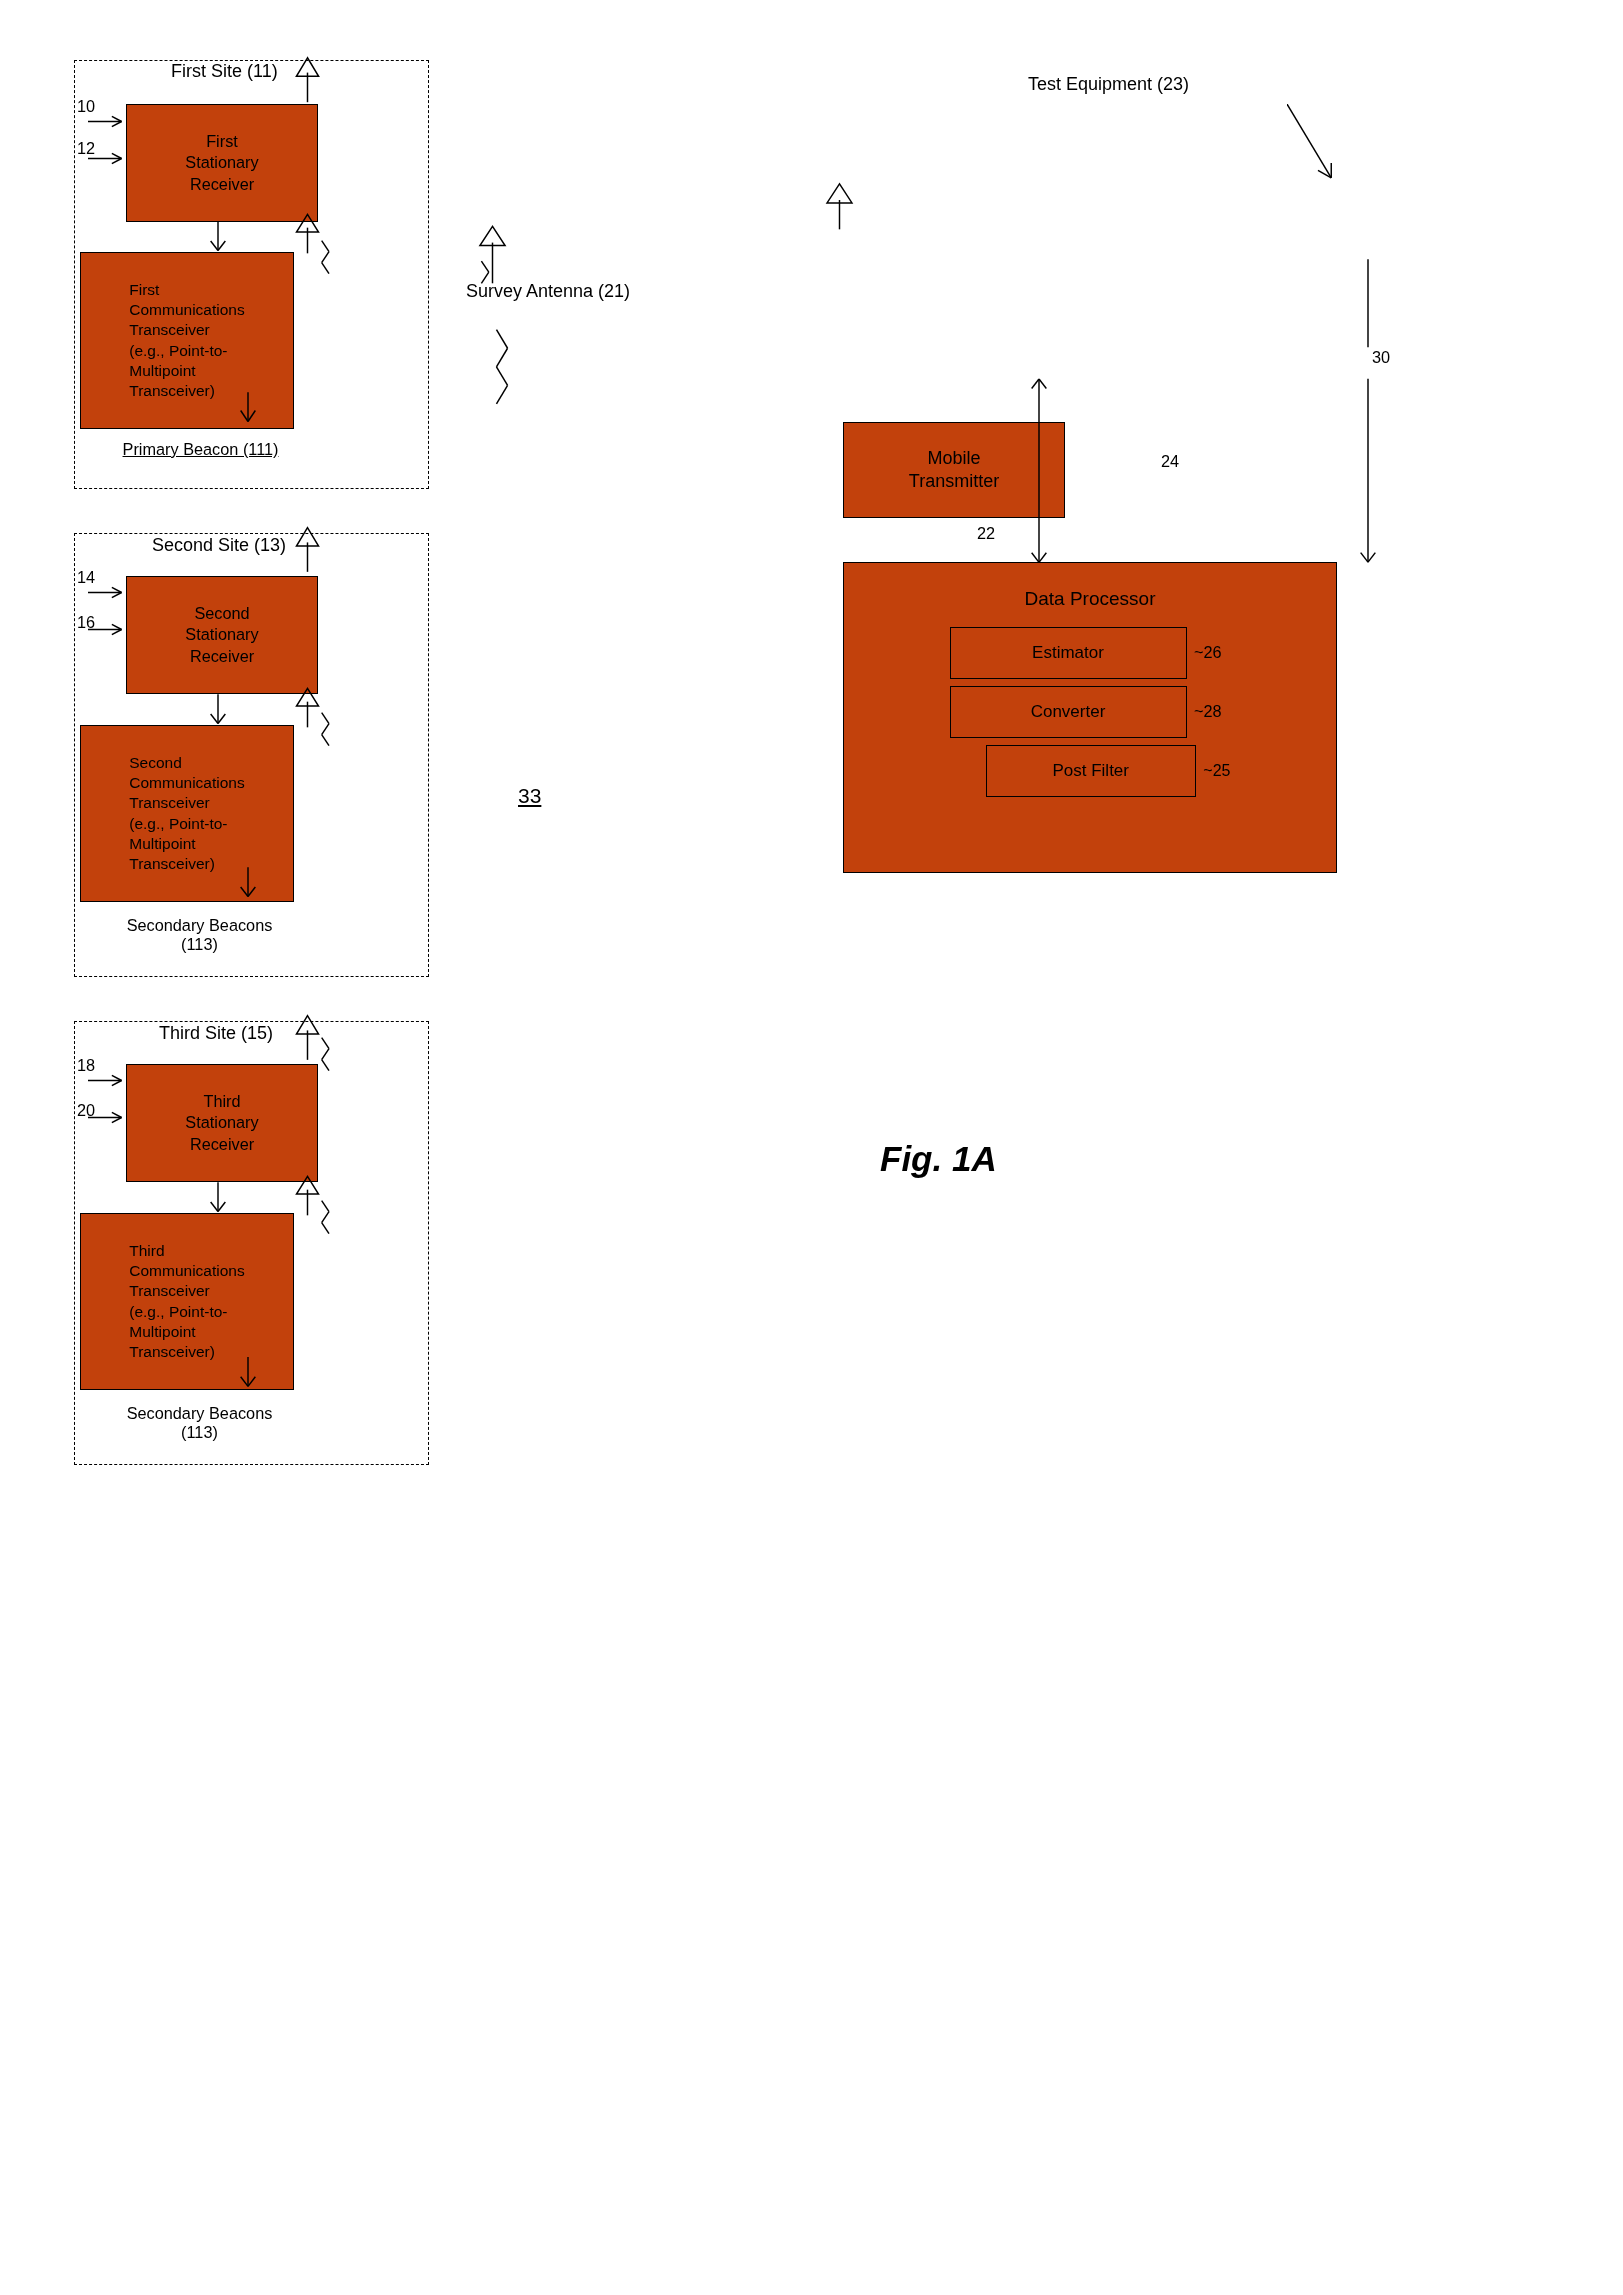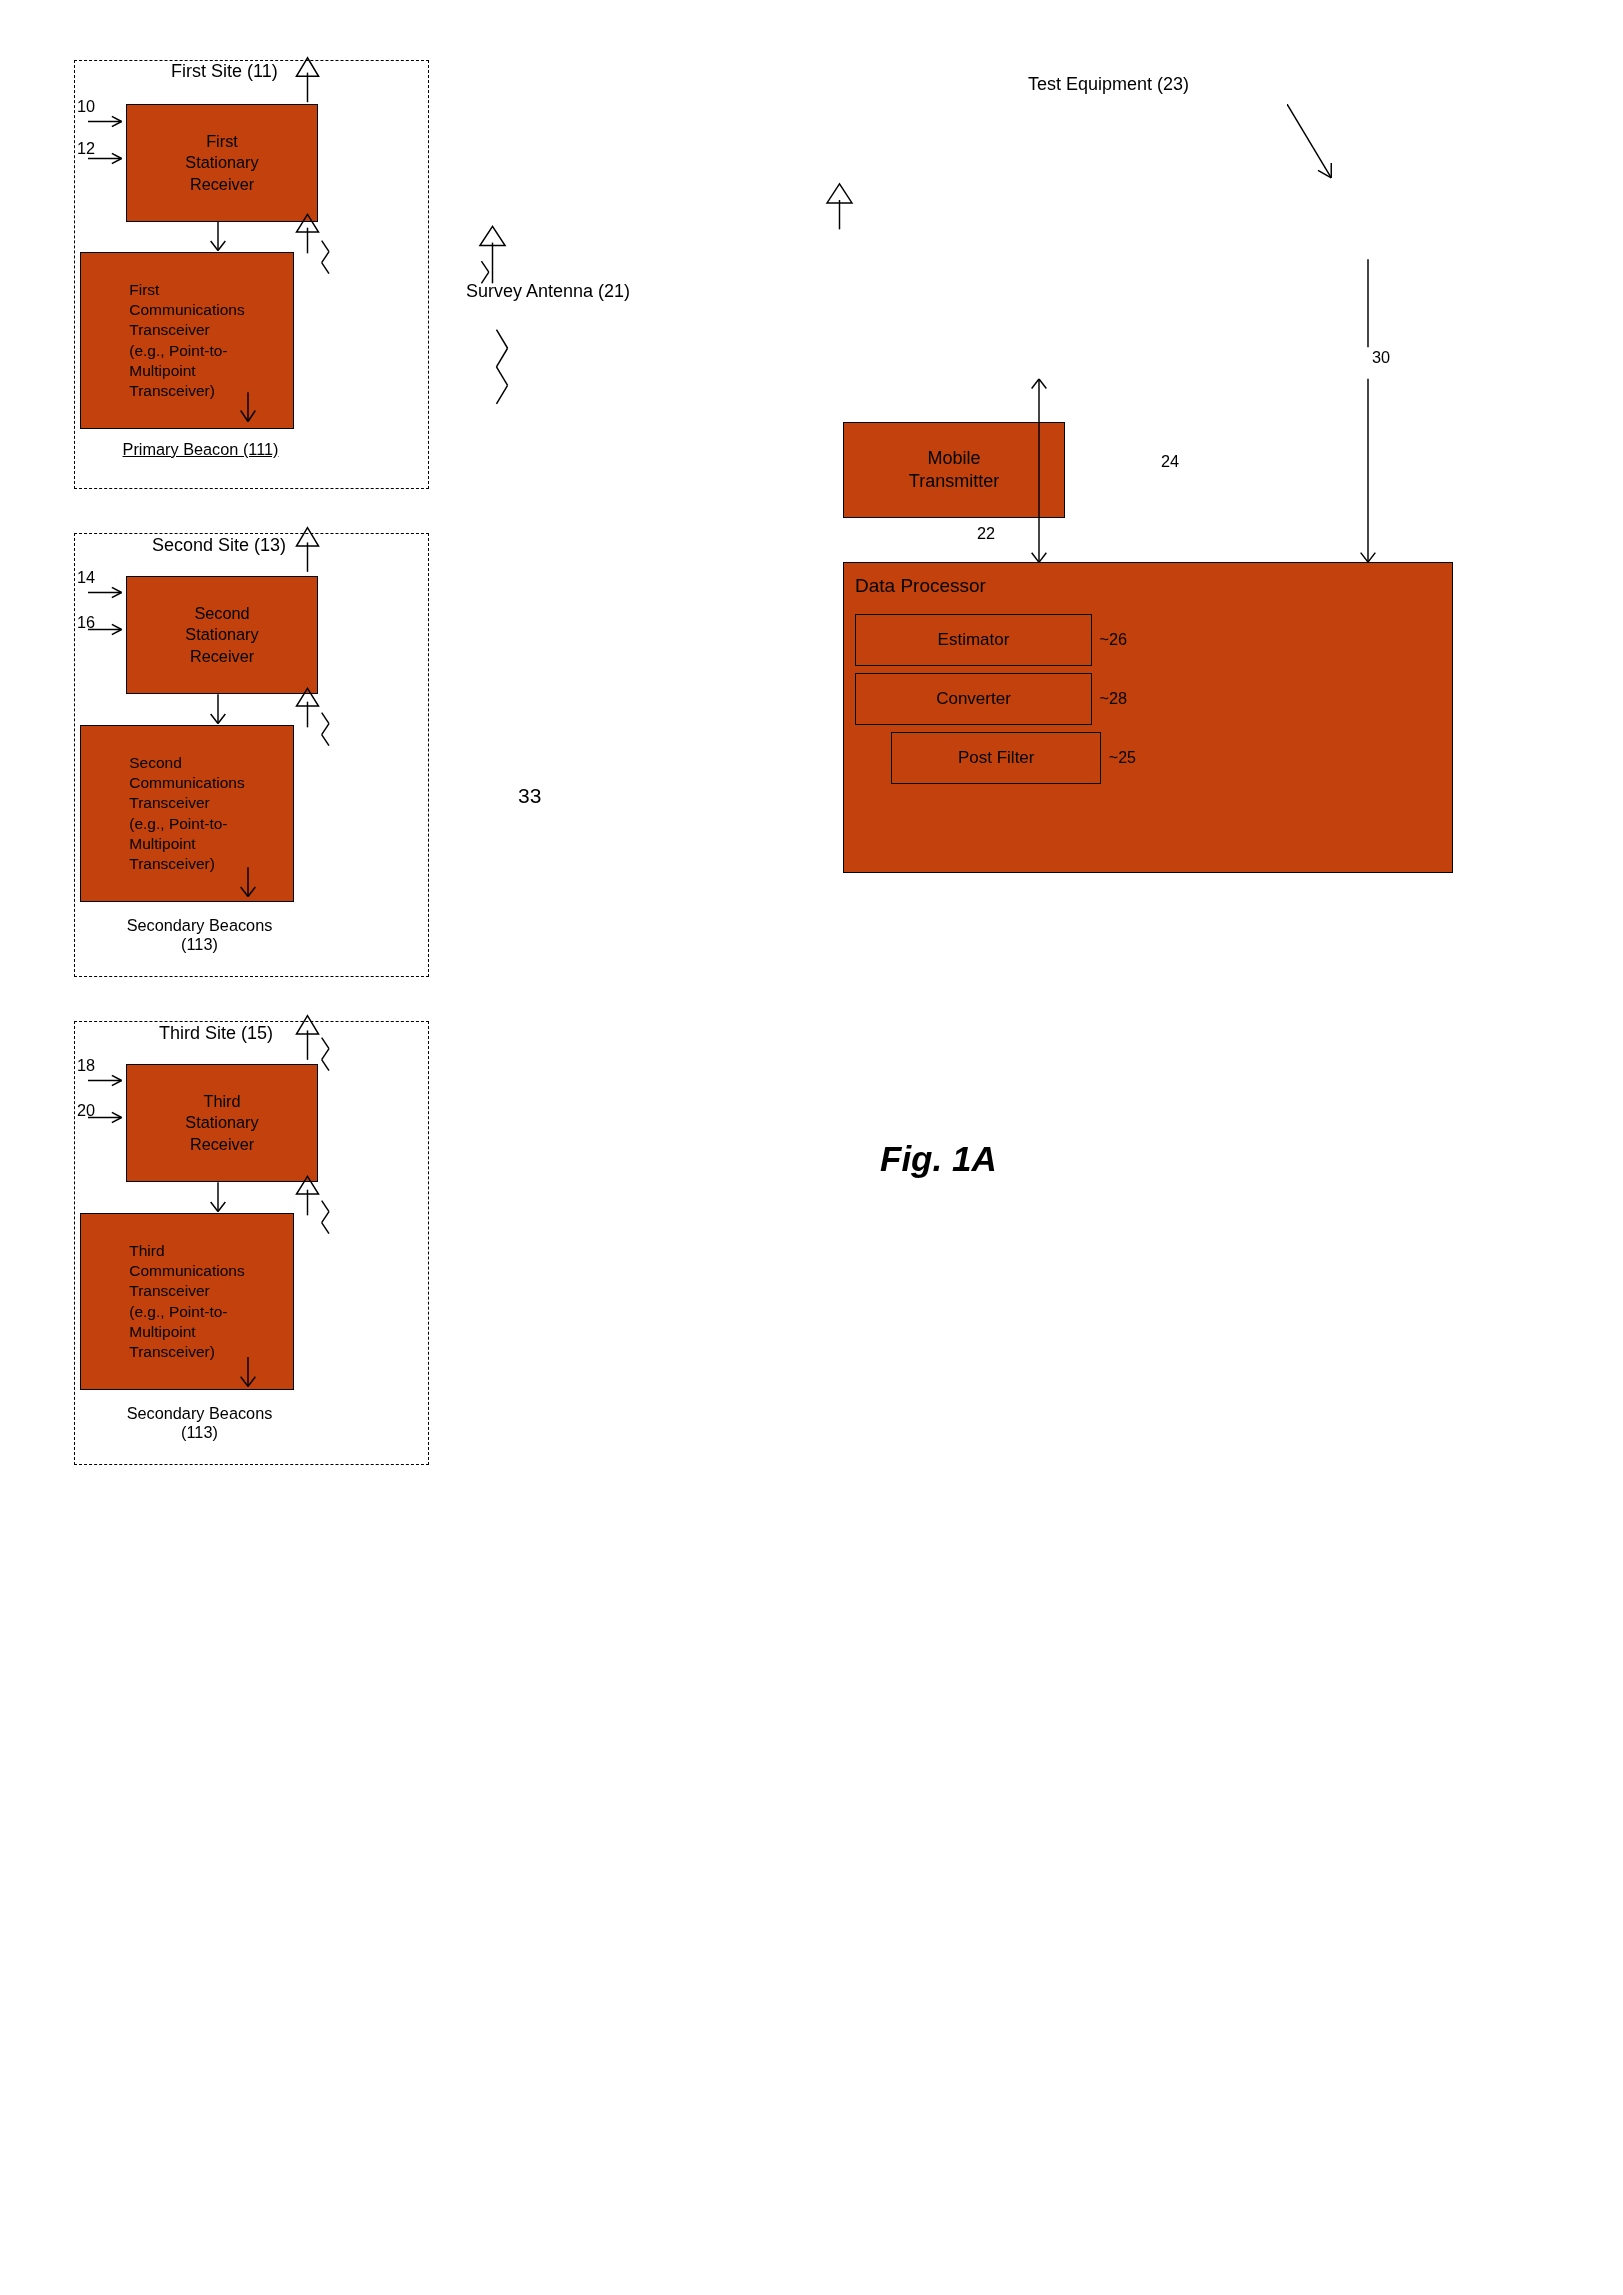--- a/index.html
+++ b/index.html
@@ -353,21 +353,21 @@
   </div>
 
   <div class="component-box" style="left:813px; top:392px; width:222px; height:96px; font-size:18px;">
     Mobile<br>Transmitter
   </div>
 
   <div class="ref-num" style="left:947px; top:494px; font-size:16.3px;">22</div>
 
   <div class="ref-num" style="left:1131px; top:422px; font-size:16.3px;">24</div>
 
-  <div class="component-box" style="left:813px; top:532px; width:610px; height:311px; font-size:19px; text-align:left; padding:11px; align-items:flex-start; justify-content:flex-start; flex-direction:column;">
+  <div class="component-box" style="left:813px; top:532px; width:494px; height:311px; font-size:19px; text-align:left; padding:24px; align-items:center; justify-content:flex-start; flex-direction:column;">
     <span style="font-size:19px; margin-bottom:15px;">Data Processor</span>
 
     <div style="position:relative; width:281px; margin-bottom:7.4px; display:flex; align-items:center;">
       <div class="component-box" style="position:relative; width:237px; height:52px; font-size:17px; left:0; top:0; border:1.5px solid #000;">
         <span>Estimator</span>
       </div>
       <span style="margin-left:7.4px; font-size:16.3px;">~26</span>
     </div>
 
     <div style="position:relative; width:281px; margin-bottom:7.4px; display:flex; align-items:center;">
@@ -398,18 +398,18 @@
   </div>
 
   <div class="antenna" style="left:1327px; top:348px;">
     <svg width="22" height="207" viewBox="0 0 30 280">
       <line x1="15" y1="0" x2="15" y2="250" stroke="#000" stroke-width="2"></line>
       <line x1="5" y1="237" x2="15" y2="250" stroke="#000" stroke-width="2"></line>
       <line x1="25" y1="237" x2="15" y2="250" stroke="#000" stroke-width="2"></line>
     </svg>
   </div>
 
-  <div class="ref-num" style="left:488px; top:754px; font-size:21px; ">33</div>
+  <div class="ref-num" style="left:488px; top:754px; font-size:21px; text-decoration:underline;">33</div>
 
   <div class="fig-label" style="left:850px; top:1109px; font-size:35px; font-style:italic; font-weight:bold;">Fig. 1A</div>
 
 </div>
 
 
 </body></html>

